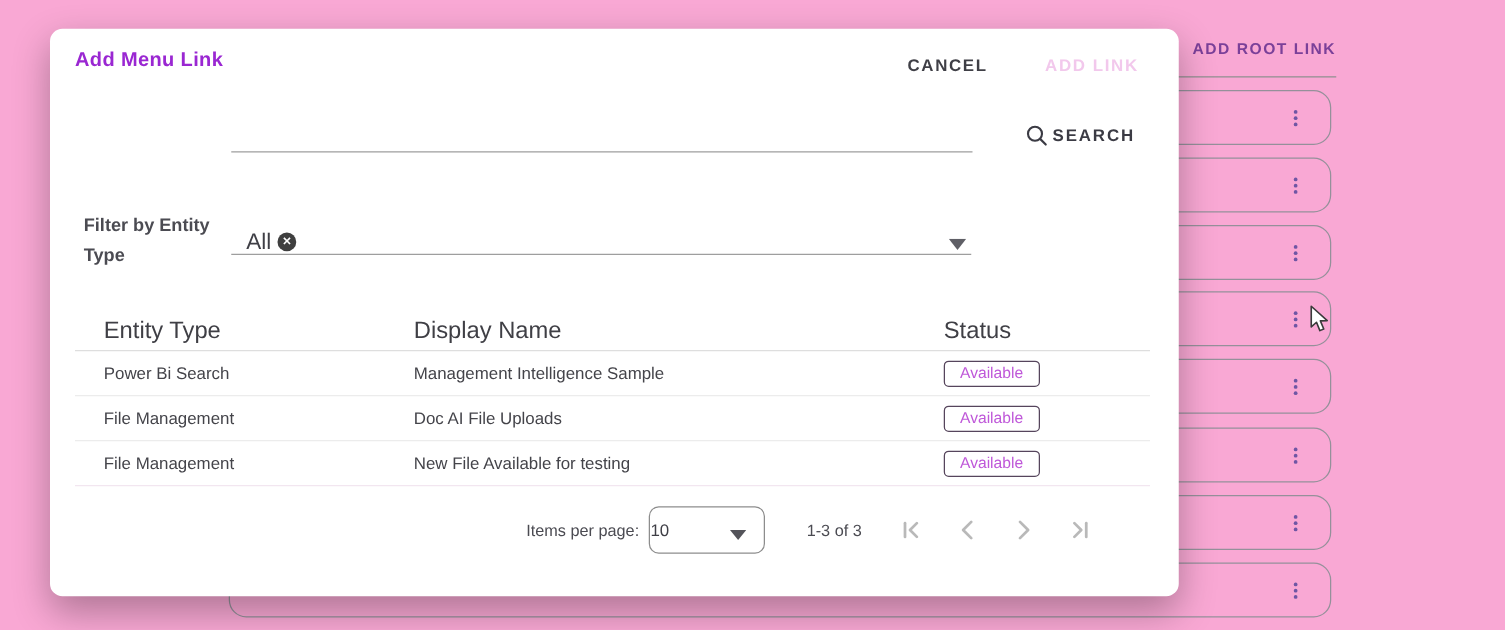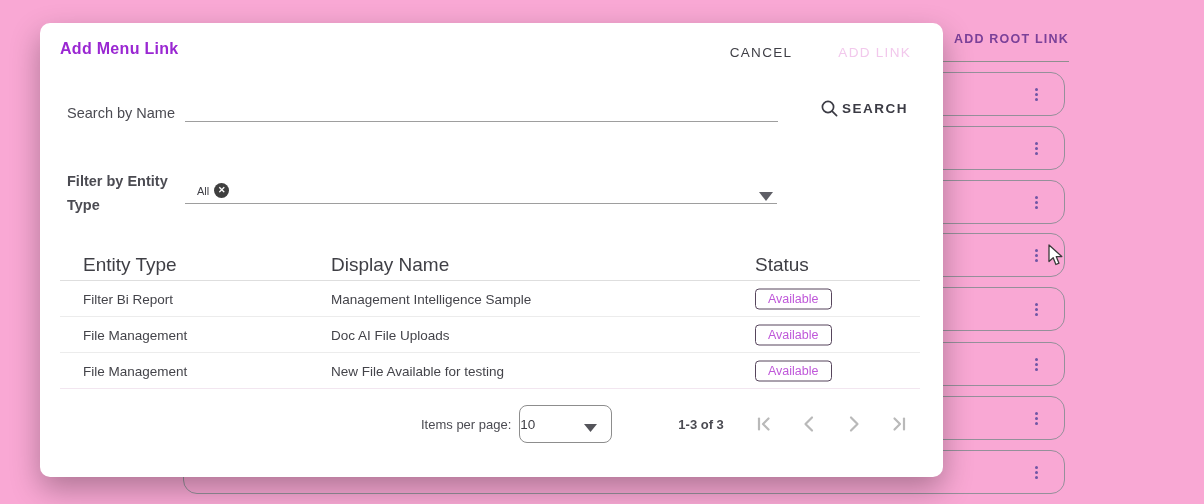--- a/index.html
+++ b/index.html
@@ -15,57 +15,57 @@
   .kebab{position:absolute;right:20px;top:50%;transform:translateY(-50%);width:16px;height:18px;
     display:flex;flex-direction:column;align-items:center;justify-content:center;gap:2px;cursor:pointer;}
   .kebab i{width:3px;height:3px;border-radius:50%;background:#6f56a4;display:block;}
 
   
   .modal{position:absolute;left:40px;top:23px;width:903px;height:454px;background:#fff;border-radius:10px;
     box-shadow:0 12px 30px rgba(0,0,0,0.30);}
   .modal-title{position:absolute;left:20px;top:17px;margin:0;font-size:16px;font-weight:700;
     color:#9a27d2;letter-spacing:0.3px;}
   .header-actions{position:absolute;top:22px;right:32px;display:flex;gap:46px;align-items:center;}
-  .txt-btn{background:none;border:none;padding:0;font-size:13.5px;font-weight:400;letter-spacing:1.3px;cursor:pointer;}
+  .txt-btn{background:none;border:none;padding:0;font-size:13.5px;font-weight:700;letter-spacing:1.3px;cursor:pointer;}
   .cancel-btn{color:#3f3f46;}
   .addlink-btn{color:#f2c8ec;cursor:default;}
 
   .field-label{position:absolute;left:27px;width:118px;font-size:14.5px;line-height:24px;color:#4b4b52;}
   .lbl-search{top:78px;}
   .lbl-filter{top:146px;font-weight:bold;}
 
   .search-input{position:absolute;left:145px;top:69px;width:593px;height:30px;border:none;
     border-bottom:1px solid #9e9e9e;background:transparent;outline:none;font-size:14px;color:#333;}
   .search-btn{position:absolute;left:780px;top:76px;display:flex;align-items:center;gap:3px;
     background:none;border:none;padding:0;cursor:pointer;color:#3b3b44;font-size:13.5px;
     font-weight:600;letter-spacing:1.5px;}
 
   .filter-line{position:absolute;left:145px;top:180px;width:592px;height:1px;background:#9e9e9e;}
   .filter-chip-area{position:absolute;left:157px;top:160px;display:flex;align-items:center;gap:5px;cursor:pointer;}
-  .chip-label{font-size:11px;color:#3f3f46;}
+  .chip-label{font-size:18px;color:#3f3f46;}
   .chip-clear{width:15px;height:15px;border-radius:50%;background:#3f3f3f;color:#fff;border:none;padding:0;
     font-size:9px;font-weight:700;line-height:15px;text-align:center;cursor:pointer;display:block;}
   .filter-caret{position:absolute;left:719px;top:164px;width:14px;height:9px;cursor:pointer;}
 
   .mtable{position:absolute;left:20px;top:226px;width:860px;font-size:13.5px;color:#44444a;}
   .thead-row{position:relative;height:32px;border-bottom:1px solid #dedede;font-size:19px;color:#3f3f45;}
   .trow{position:relative;height:36px;border-bottom:1px solid #ececec;cursor:pointer;}
   .trow:last-child{border-bottom:1px solid #f2e6f0;}
   .cell{position:absolute;top:50%;transform:translateY(-50%);white-space:nowrap;}
   .c1{left:23px;} .c2{left:271px;} .c3{left:695px;}
   .status-badge{display:inline-block;padding:2px 12px 3px;border:1px solid #56455c;border-radius:4px;
     background:#fff;color:#bf58d9;font-size:12.5px;}
 
   .pagination{position:absolute;left:381px;top:381px;height:40px;display:flex;align-items:center;
     color:#4b4b52;font-size:13px;}
   .pp-select{margin-left:8px;width:93px;height:38px;border:1px solid #8d8d8d;border-radius:8px;
     display:flex;align-items:center;cursor:pointer;background:#fff;position:relative;}
   .pp-value{font-size:13.5px;color:#3f3f46;}
   .pp-caret{position:absolute;right:14px;top:50%;transform:translateY(-50%);width:13px;height:8px;}
-  .range-label{margin-left:66px;white-space:nowrap;font-weight:bold;}
+  .range-label{margin-left:33px;white-space:nowrap;}
   .pager{margin-left:30px;display:flex;align-items:center;gap:25px;}
   .pager button{background:none;border:none;padding:0;width:20px;height:20px;cursor:default;}
 
   .cursor{position:absolute;left:1048px;top:244px;width:16px;height:23px;pointer-events:none;}
 </style>
 </head>
 <body>
 
 <div class="stage">
 
@@ -132,21 +132,20 @@
   </div>
 
   <div class="modal">
     <h1 class="modal-title">Add Menu Link</h1>
 
     <div class="header-actions">
       <button class="txt-btn cancel-btn">CANCEL</button>
       <button class="txt-btn addlink-btn">ADD LINK</button>
     </div>
 
-    <div class="field-label lbl-search">Search by Name</div>
     <input class="search-input" type="text" style="">
     <button class="search-btn">
       <span style="display:flex;">
         <svg width="19" height="19" viewBox="0 0 19 19">
             <circle cx="8" cy="8" r="5.6" fill="none" stroke="#3b3b44" stroke-width="1.7"></circle>
             <line x1="12.3" y1="12.3" x2="16.6" y2="16.6" stroke="#3b3b44" stroke-width="1.7" stroke-linecap="round"></line>
           </svg>
       </span>
       <span>SEARCH</span>
     </button>
@@ -163,21 +162,21 @@
         </svg>
     </span>
 
     <div class="mtable">
       <div class="thead-row">
         <span class="cell c1">Entity Type</span>
         <span class="cell c2">Display Name</span>
         <span class="cell c3">Status</span>
       </div>
       <div class="trow">
-        <span class="cell c1">Filter Bi Report</span>
+        <span class="cell c1">Power Bi Search</span>
         <span class="cell c2">Management Intelligence Sample</span>
         <span class="cell c3"><span class="status-badge">Available</span></span>
       </div>
       <div class="trow">
         <span class="cell c1">File Management</span>
         <span class="cell c2">Doc AI File Uploads</span>
         <span class="cell c3"><span class="status-badge">Available</span></span>
       </div>
       <div class="trow">
         <span class="cell c1">File Management</span>

